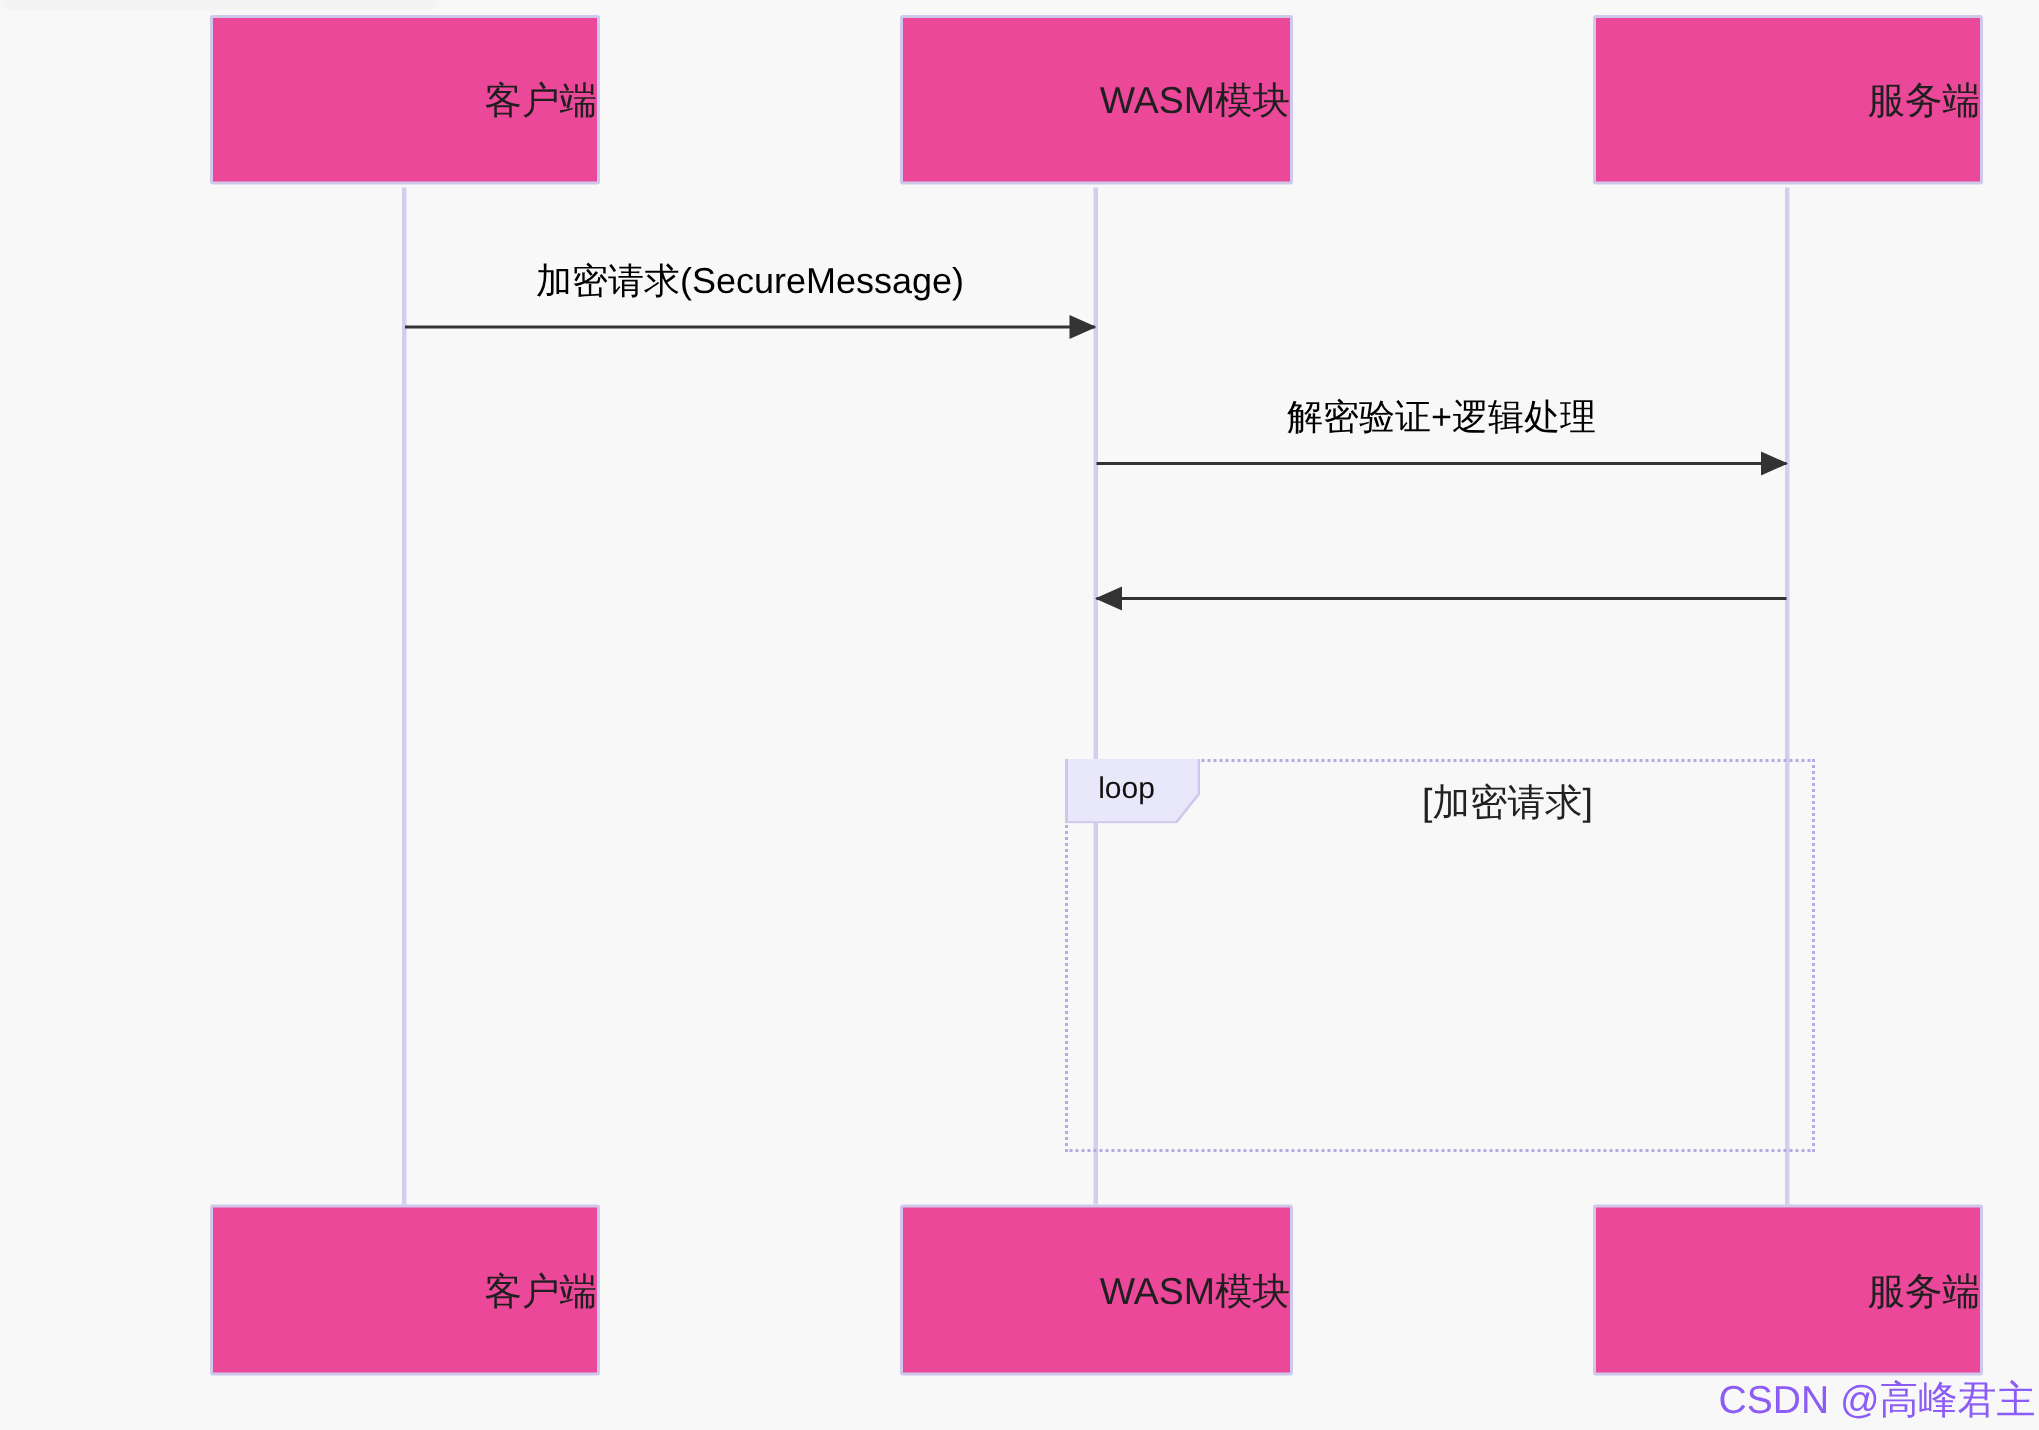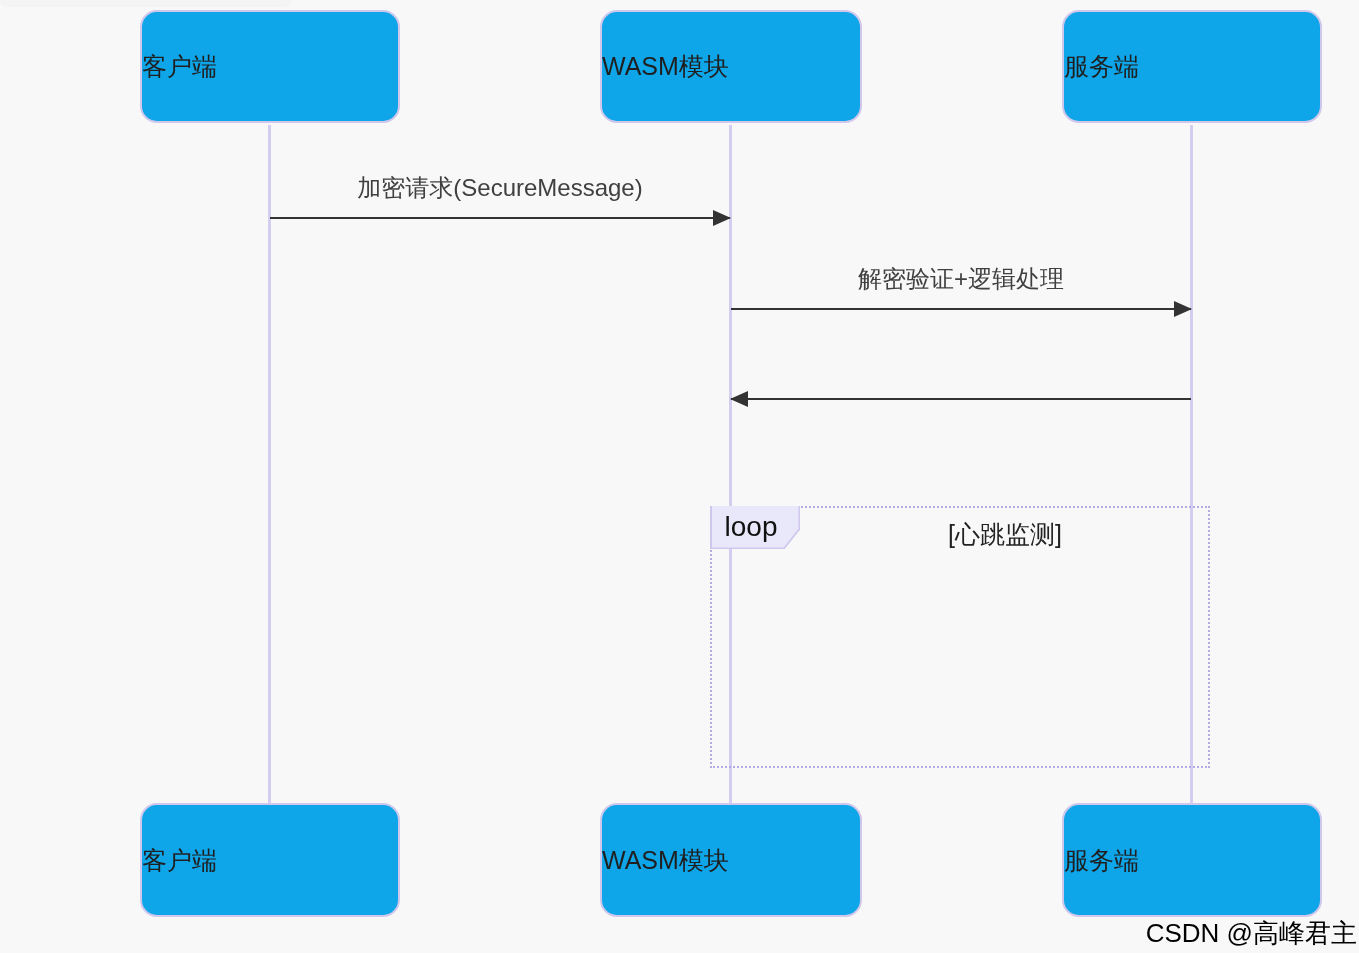--- a/index.html
+++ b/index.html
@@ -15,34 +15,34 @@
     position:absolute;left:0;top:0;width:292px;height:7px;
     background:#f0f0f0;border-radius:0 0 10px 10px;opacity:.55;
   }
 
   .lifeline{
     position:absolute;width:3px;background:#d5cdef;
   }
 
   .actor-box{
     position:absolute;
-    background:#0ea5e9;
+    background:#ec4899;
     border:2px solid #cfc7ec;
-    border-radius:17px;
-    display:flex;align-items:center;justify-content:flex-start;
+    border-radius:2px;
+    display:flex;align-items:center;justify-content:flex-end;
     font-size:25px;color:#1f1f1f;
     box-sizing:border-box;
   }
 
   .msg{
     position:absolute;height:62px;
     display:flex;flex-direction:column;justify-content:flex-end;
   }
   .msg-label{
-    text-align:center;font-size:24px;color:#404040;
+    text-align:center;font-size:24px;color:#000000;
     line-height:30px;margin-bottom:14px;white-space:nowrap;
   }
   .msg-line{
     position:relative;height:2px;background:#333;
   }
   .arrowhead{
     position:absolute;top:50%;transform:translateY(-50%);
     width:0;height:0;
     border-top:8px solid transparent;
     border-bottom:8px solid transparent;
@@ -57,30 +57,30 @@
   .loop-tab{
     position:absolute;left:-2px;top:-2px;width:90px;height:43px;
     background:#cfc7ec;
     clip-path:polygon(0 0,100% 0,100% 55%,83% 100%,0 100%);
   }
   .loop-tab-inner{
     position:absolute;left:1.5px;top:0;right:1.5px;bottom:1.5px;
     background:#e9e8fb;
     clip-path:polygon(0 0,100% 0,100% 55%,83% 100%,0 100%);
     display:flex;align-items:center;justify-content:center;
-    font-size:28px;color:#111;padding-right:8px;
+    font-size:20px;color:#111;padding-right:8px;
   }
   .loop-condition{
     position:absolute;left:90px;right:0;top:10px;
     text-align:center;font-size:25px;color:#222;white-space:nowrap;
   }
 
   .watermark{
     position:absolute;right:2px;top:916px;
-    font-size:26px;color:#000000;white-space:nowrap;
+    font-size:26px;color:#8b5cf6;white-space:nowrap;
   }
 </style>
 </head>
 <body>
 
 <div class="canvas">
 
   <div class="corner-artifact"></div>
 
   <div class="lifeline" style="left:268px;top:125px;height:678px;"></div>
@@ -115,21 +115,21 @@
     <div class="msg-line">
       <div class="arrowhead left"></div>
     </div>
   </div>
 
 
   <div class="loop-box">
     <div class="loop-tab">
       <div class="loop-tab-inner">loop</div>
     </div>
-    <div class="loop-condition">[心跳监测]</div>
+    <div class="loop-condition">[加密请求]</div>
   </div>
 
 
 
   <div class="actor-box" style="left:140px;top:803px;width:260px;height:114px;">
     <span>客户端</span>
   </div>
   <div class="actor-box" style="left:600px;top:803px;width:262px;height:114px;">
     <span>WASM模块</span>
   </div>

